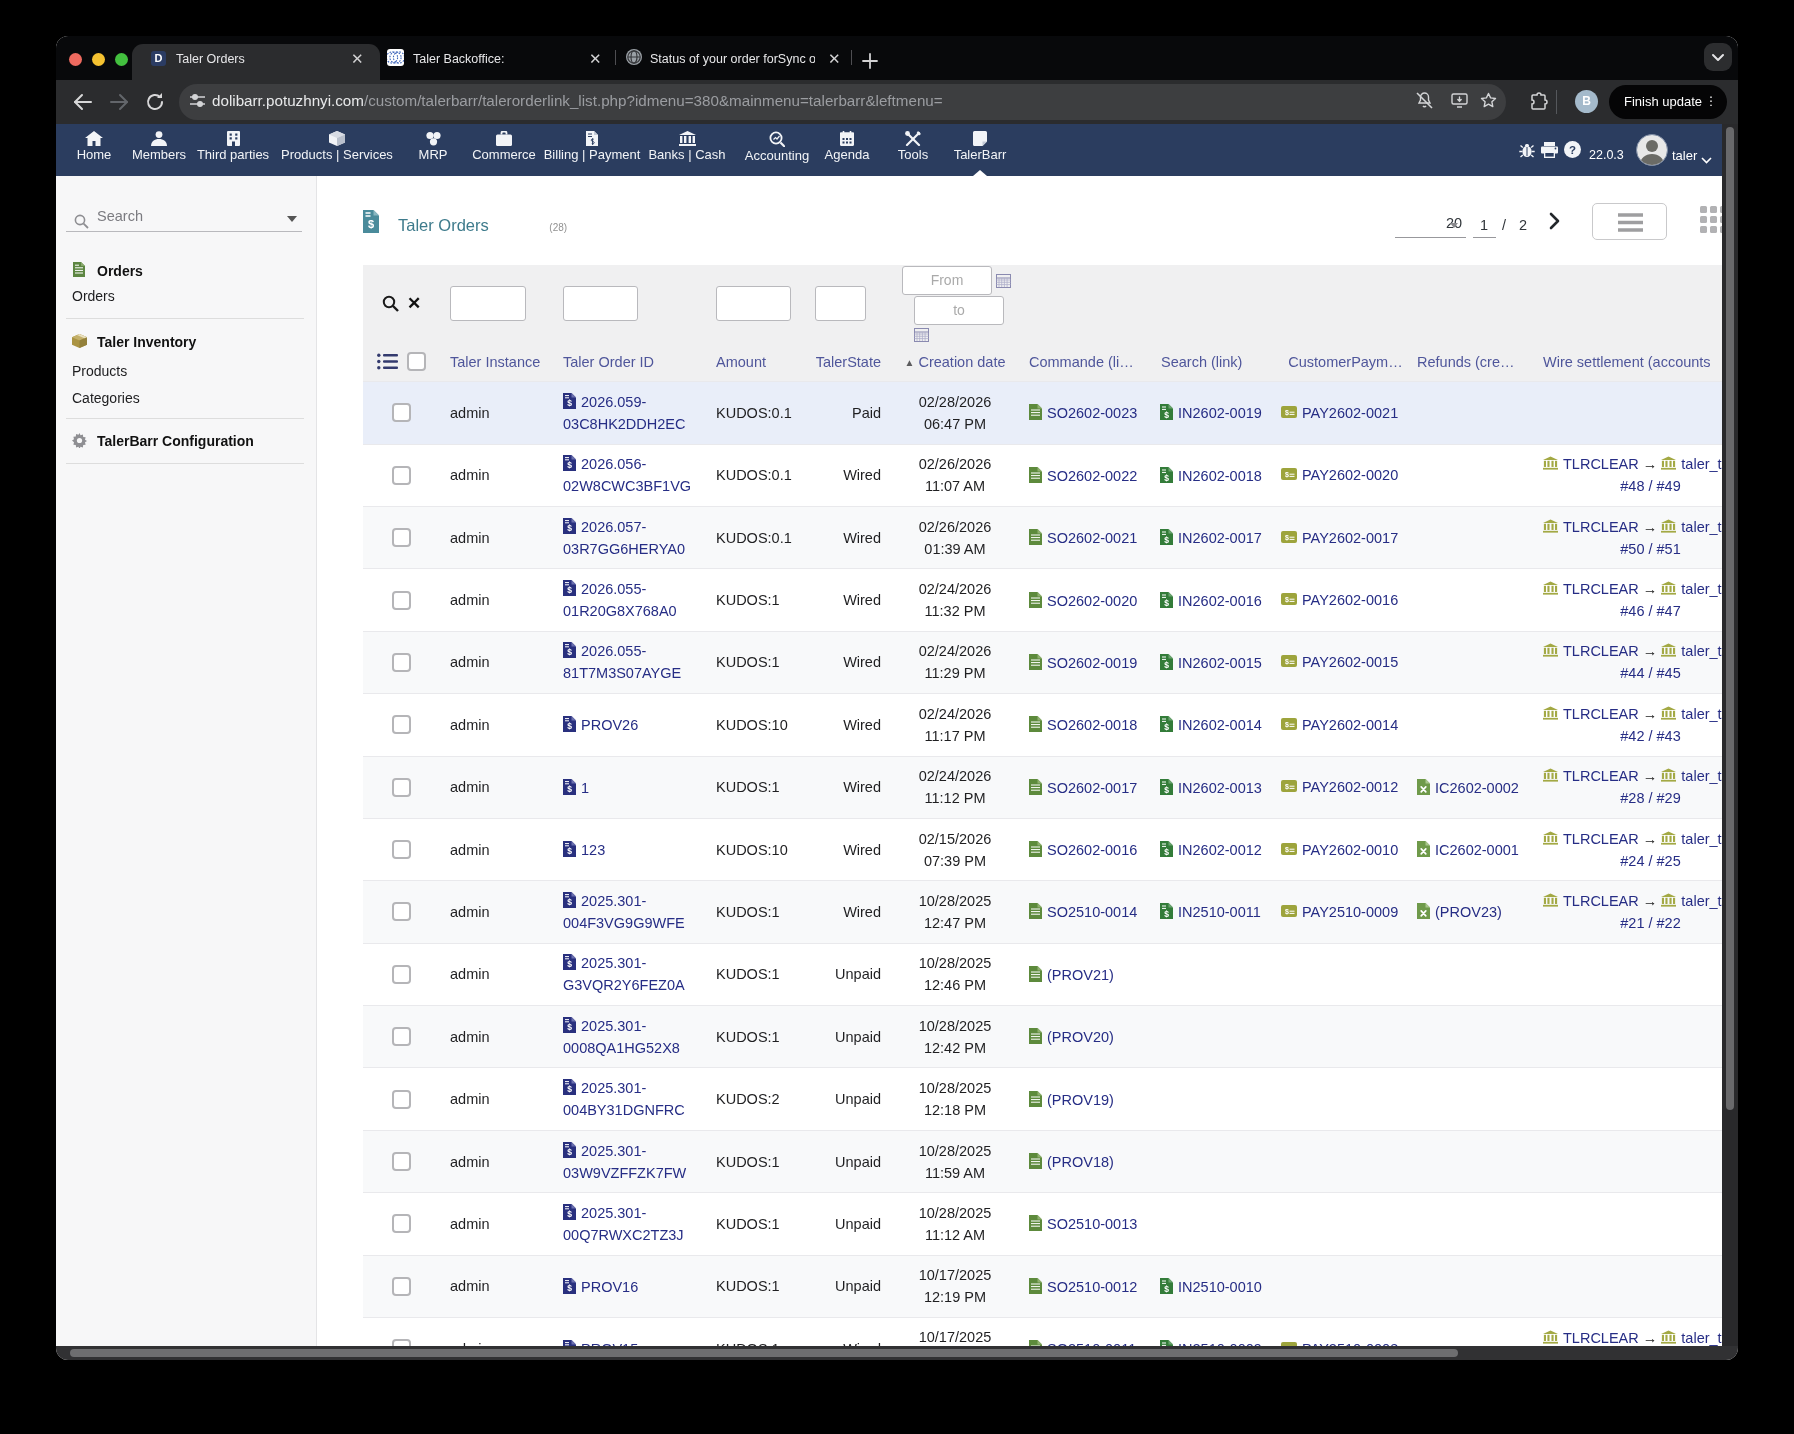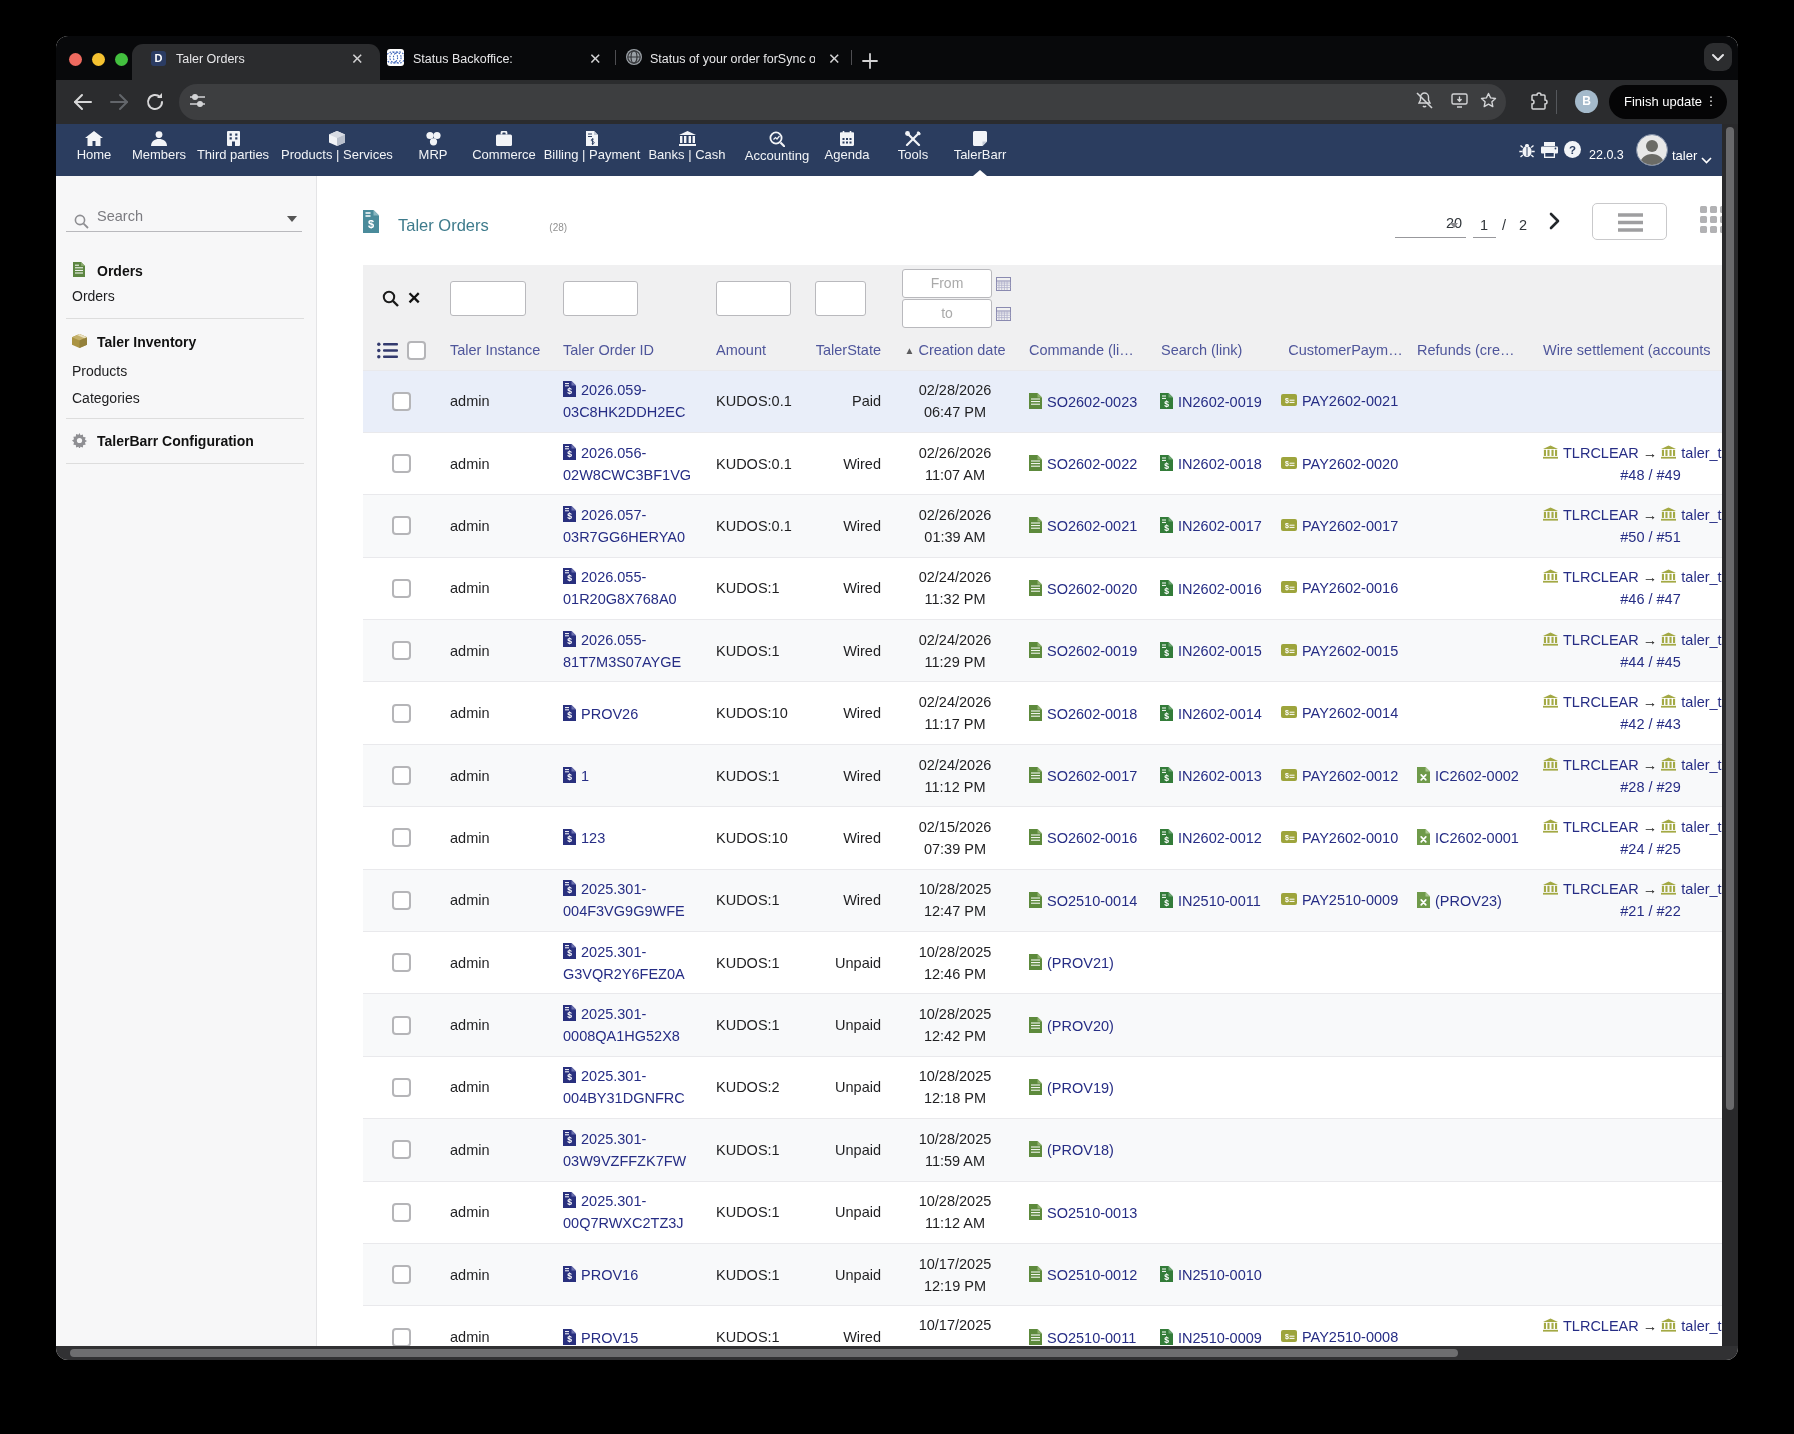--- a/index.html
+++ b/index.html
@@ -70,21 +70,21 @@
     <div class="favicon" style="left:95px;top:15px;width:15px;height:15px;background:#2b3c63;color:#fff;font-size:11px;font-weight:bold;text-align:center;line-height:15px">D</div>
     <div class="tabtitle" style="left:120px">Taler Orders</div>
     <div class="tabx" style="left:295px">✕</div>
     <div class="favicon" style="left:331px;top:13px;width:17px;height:17px;background:#fff"><svg width="17" height="17" viewBox="0 0 17 17">
           <g fill="none" stroke="#3a62b8" stroke-width="1.1" stroke-dasharray="1.6 1.3">
             <circle cx="5" cy="8.5" r="5.6"></circle>
             <circle cx="8.5" cy="8.5" r="5.6"></circle>
             <circle cx="12" cy="8.5" r="5.6"></circle>
           </g>
         </svg></div>
-    <div class="tabtitle" style="left:357px">Status Backoffice:</div>
+    <div class="tabtitle" style="left:357px">Taler Backoffice:</div>
     <div class="tabx" style="left:533px">✕</div>
     <div class="tabsep" style="left:559px"></div>
     <div class="favicon" style="left:570px;top:13px;width:16px;height:16px;border-radius:50%;background:#9aa0a6"><svg width="16" height="16" viewBox="0 0 16 16">
           <g fill="none" stroke="#35363a" stroke-width="1.2">
             <circle cx="8" cy="8" r="6.2"></circle>
             <ellipse cx="8" cy="8" rx="3" ry="6.2"></ellipse>
             <path d="M1.8 8h12.4"></path>
           </g>
         </svg></div>
     <div class="tabtitle" style="left:594px;width:165px;overflow:hidden">Status of your order forSync o</div>
@@ -116,20 +116,21 @@
         <path d="M22 6v5h-5z" fill="#d7d7d8"></path>
       </svg>
     <div class="pill">
       <svg style="position:absolute;left:10px;top:8px" width="17" height="17" viewBox="0 0 17 17">
           <g stroke="#d3d4d6" stroke-width="1.6" fill="#d3d4d6">
             <path d="M1 5h15M1 12h15" fill="none"></path>
             <circle cx="6" cy="5" r="2.2"></circle>
             <circle cx="11" cy="12" r="2.2"></circle>
           </g>
         </svg>
+      <div class="urltext">dolibarr.potuzhnyi.com<span class="path">/custom/talerbarr/talerorderlink_list.php?idmenu=380&amp;mainmenu=talerbarr&amp;leftmenu=</span></div>
       <svg style="position:absolute;left:1236px;top:7px" width="19" height="19" viewBox="0 0 19 19">
           <g fill="none" stroke="#d3d4d6" stroke-width="1.4">
             <path d="M9.5 2a4 4 0 0 1 4 4v3l1.5 3h-11L5.5 9V6a4 4 0 0 1 4-4z"></path>
             <path d="M8 15a1.8 1.8 0 0 0 3 0"></path>
             <path d="M2 2l15 15" stroke-width="1.6"></path>
           </g>
         </svg>
       <svg style="position:absolute;left:1271px;top:7px" width="19" height="19" viewBox="0 0 19 19">
           <g fill="none" stroke="#d3d4d6" stroke-width="1.4">
             <rect x="2" y="3" width="15" height="10" rx="1.5"></rect>
@@ -413,21 +414,21 @@
                     <g stroke="#b0b0cc" stroke-width="0.8">
                       <path d="M3.0 5v9"></path>
                       <path d="M5.7 5v9"></path>
                       <path d="M8.4 5v9"></path>
                       <path d="M11.100000000000001 5v9"></path>
                       <path d="M0.5 7.0h14"></path>
                       <path d="M0.5 9.3h14"></path>
                       <path d="M0.5 11.6h14"></path>
                     </g>
                   </svg></div>
-                <div style="margin:1px 0"><span class="inp" style="width:90px;height:29px;position:relative;color:#aaa;font-size:14px"><span style="position:absolute;left:0;right:0;top:5px;text-align:center">to</span></span> <svg width="15" height="15" viewBox="0 0 15 15" style="vertical-align:middle">
+                <div style="margin:1px 12px"><span class="inp" style="width:90px;height:29px;position:relative;color:#aaa;font-size:14px"><span style="position:absolute;left:0;right:0;top:5px;text-align:center">to</span></span> <svg width="15" height="15" viewBox="0 0 15 15" style="vertical-align:middle">
                     <rect x="0.5" y="1.5" width="14" height="13" fill="none" stroke="#8a8ab0" stroke-width="1"></rect>
                     <path d="M0.5 5h14" stroke="#8a8ab0" stroke-width="1"></path>
                     <g stroke="#b0b0cc" stroke-width="0.8">
                       <path d="M3.0 5v9"></path>
                       <path d="M5.7 5v9"></path>
                       <path d="M8.4 5v9"></path>
                       <path d="M11.100000000000001 5v9"></path>
                       <path d="M0.5 7.0h14"></path>
                       <path d="M0.5 9.3h14"></path>
                       <path d="M0.5 11.6h14"></path>

